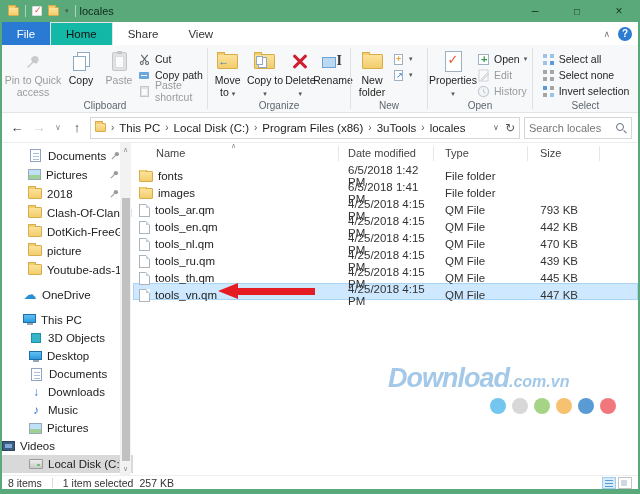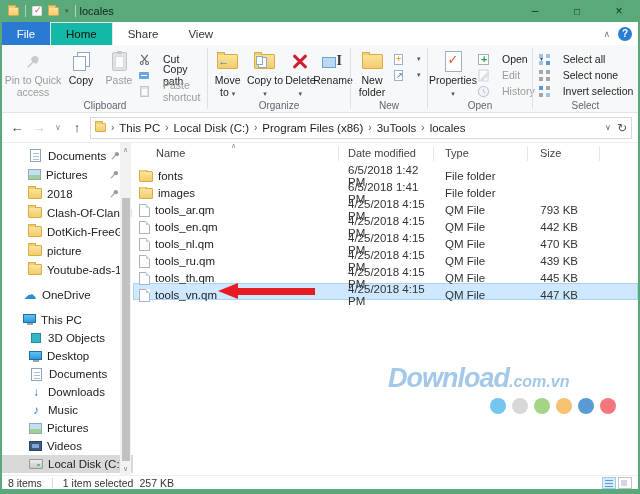--- a/index.html
+++ b/index.html
@@ -32,21 +32,21 @@
   .rgroup { display:flex; flex-direction:column; }
   .rsep { width:1px; background:#e0e1e3; margin:3px 0; }
   .rbtns { flex:1; display:flex; align-items:flex-start; padding:2px 1px 0 1px; }
   .rlabel { text-align:center; font-size:10px; color:#5d6670; padding:1px 0 3px; }
   .rbig { display:flex; flex-direction:column; align-items:center; text-align:center; font-size:10.5px; color:#1e1e1e; line-height:1.12; padding-top:2px; }
   .rbig .iwrap { height:25px; display:flex; align-items:center; justify-content:center; margin-bottom:1px; }
   .rbig.disabled, .rsmall.disabled { color:#9b9b9b; }
   .rbig.disabled .iwrap, .rsmall.disabled .si { opacity:.5; filter:grayscale(.6); }
   .dd { font-size:7px; color:#555; }
   .rsmallcol { display:flex; flex-direction:column; padding-top:4px; }
-  .rsmall { display:flex; align-items:center; gap:12px; font-size:10.5px; color:#1e1e1e; height:16px; }
+  .rsmall { display:flex; align-items:center; gap:4px; font-size:10.5px; color:#1e1e1e; height:16px; }
   .si { width:13px; display:flex; justify-content:center; align-items:center; flex:0 0 auto; }
 
   
   .g-clipboard { width:204px; } .g-organize { width:142px; } .g-new { width:76px; } .g-open { width:104px; } .g-select { flex:1; }
   .btn-pin { width:58px; }
 
   
   .fold { position:relative; background:linear-gradient(#fce29a,#f2cd6d); border:1px solid #d8ac48; border-radius:1px; display:inline-block; }
   .fold::before { content:""; position:absolute; top:-3px; left:-1px; width:6px; height:2px; background:#f2cd6d; border:1px solid #d8ac48; border-bottom:none; border-radius:1px 1px 0 0; }
   .f10 { width:11px; height:9px; } .f14 { width:14px; height:11px; } .f20 { width:21px; height:15px; }
@@ -416,20 +416,24 @@
         <span>Program Files (x86)</span>
         <span class="crumb-sep">›</span>
         <span>3uTools</span>
         <span class="crumb-sep">›</span>
         <span>locales</span>
         <span class="crumb-end">
           <span style="font-size:8px">∨</span>
           <span class="refresh">↻</span>
         </span>
       </div>
+      <div class="searchbox">
+        <input type="text" placeholder="Search locales" style="">
+        <span class="mag"></span>
+      </div>
     </div>
 
     <div class="main">
 
       <div class="sidebar">
         <div class="side-item" style="padding-left:26px">
           <span class="ic ic-doc"></span>
           <span>Documents</span>
           <span class="pinw"><svg width="9" height="9" viewBox="0 0 10 10">
                 <circle cx="6.5" cy="3.5" r="2.4" fill="#9b9b9b"></circle>
@@ -495,21 +499,21 @@
           <span>Downloads</span>
         </div>
         <div class="side-item child" style="padding-left:27px">
           <span class="ic ic-glyph ic-music">♪</span>
           <span>Music</span>
         </div>
         <div class="side-item child" style="padding-left:27px">
           <span class="ic ic-pic"></span>
           <span>Pictures</span>
         </div>
-        <div class="side-item child" style="padding-left:27px">
+        <div class="side-item child" style="">
           <span class="ic ic-vid"></span>
           <span>Videos</span>
         </div>
         <div class="side-item child selected" style="padding-left:27px">
           <span class="ic ic-disk"></span>
           <span>Local Disk (C:)</span>
         </div>
         <div class="sb">
           <span class="sb-up">∧</span>
           <span class="sb-thumb"></span>

